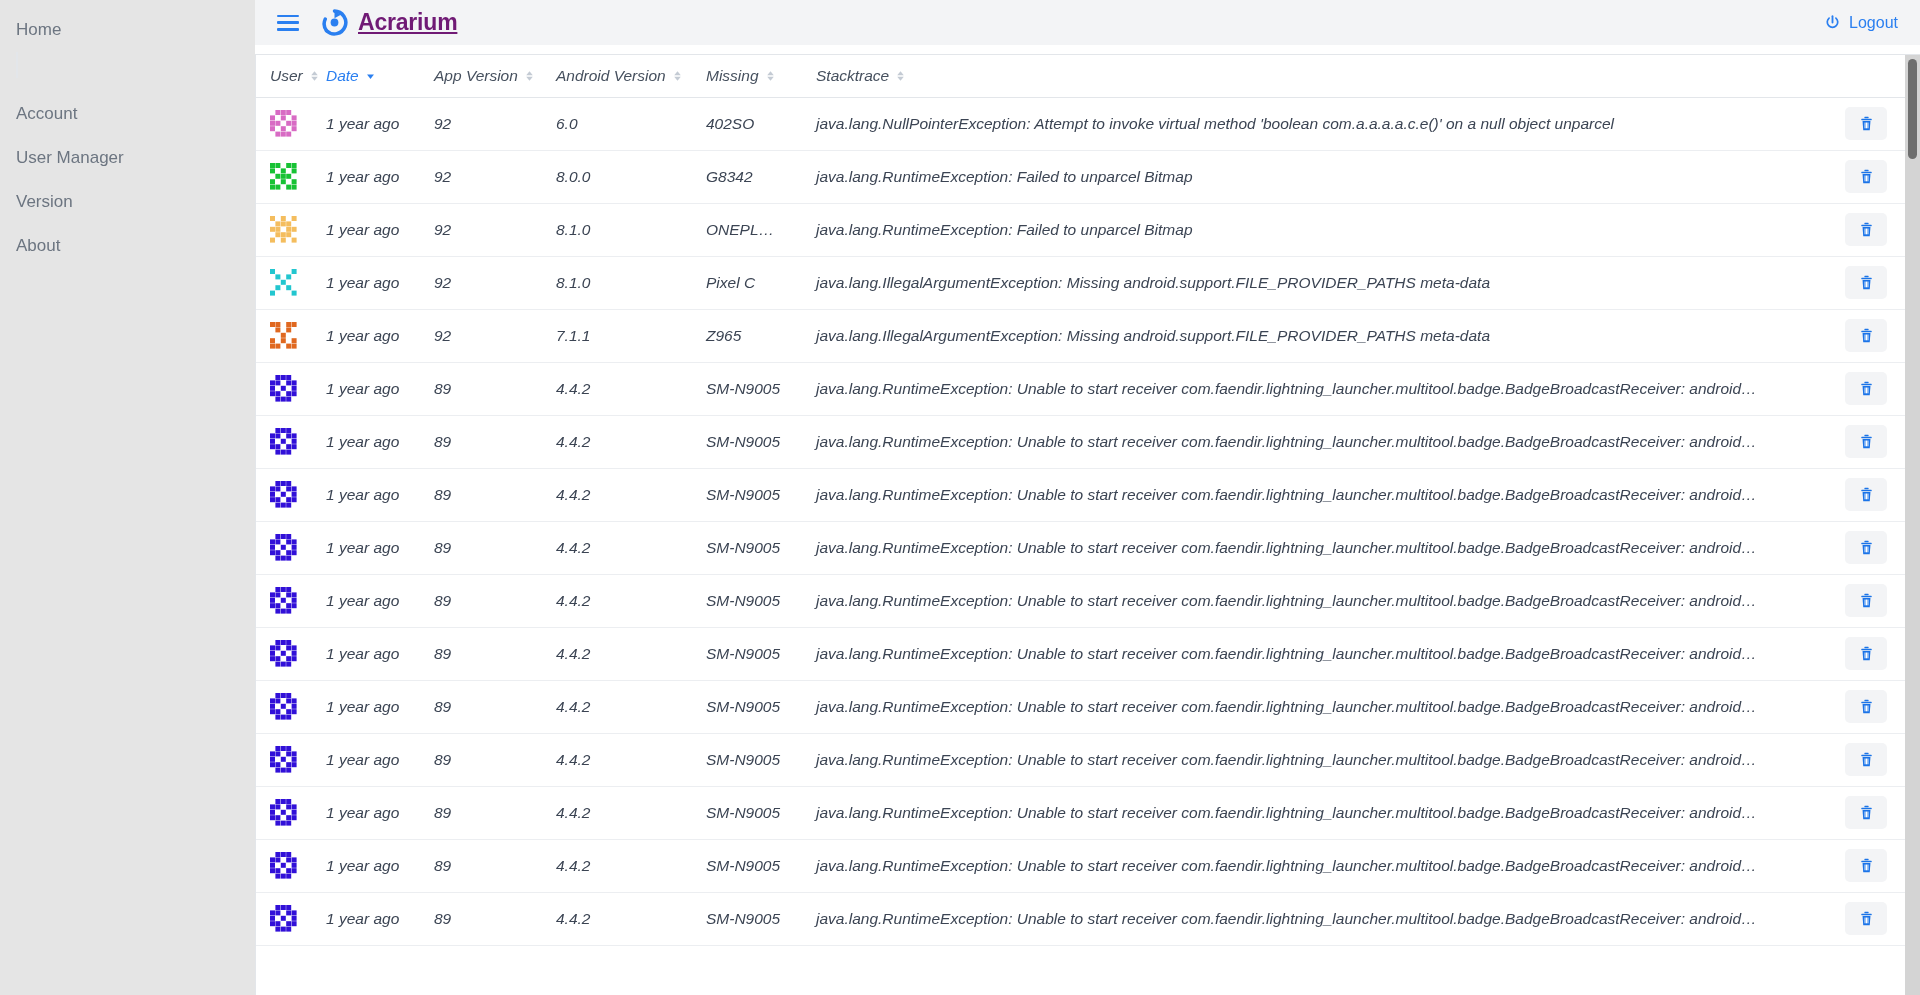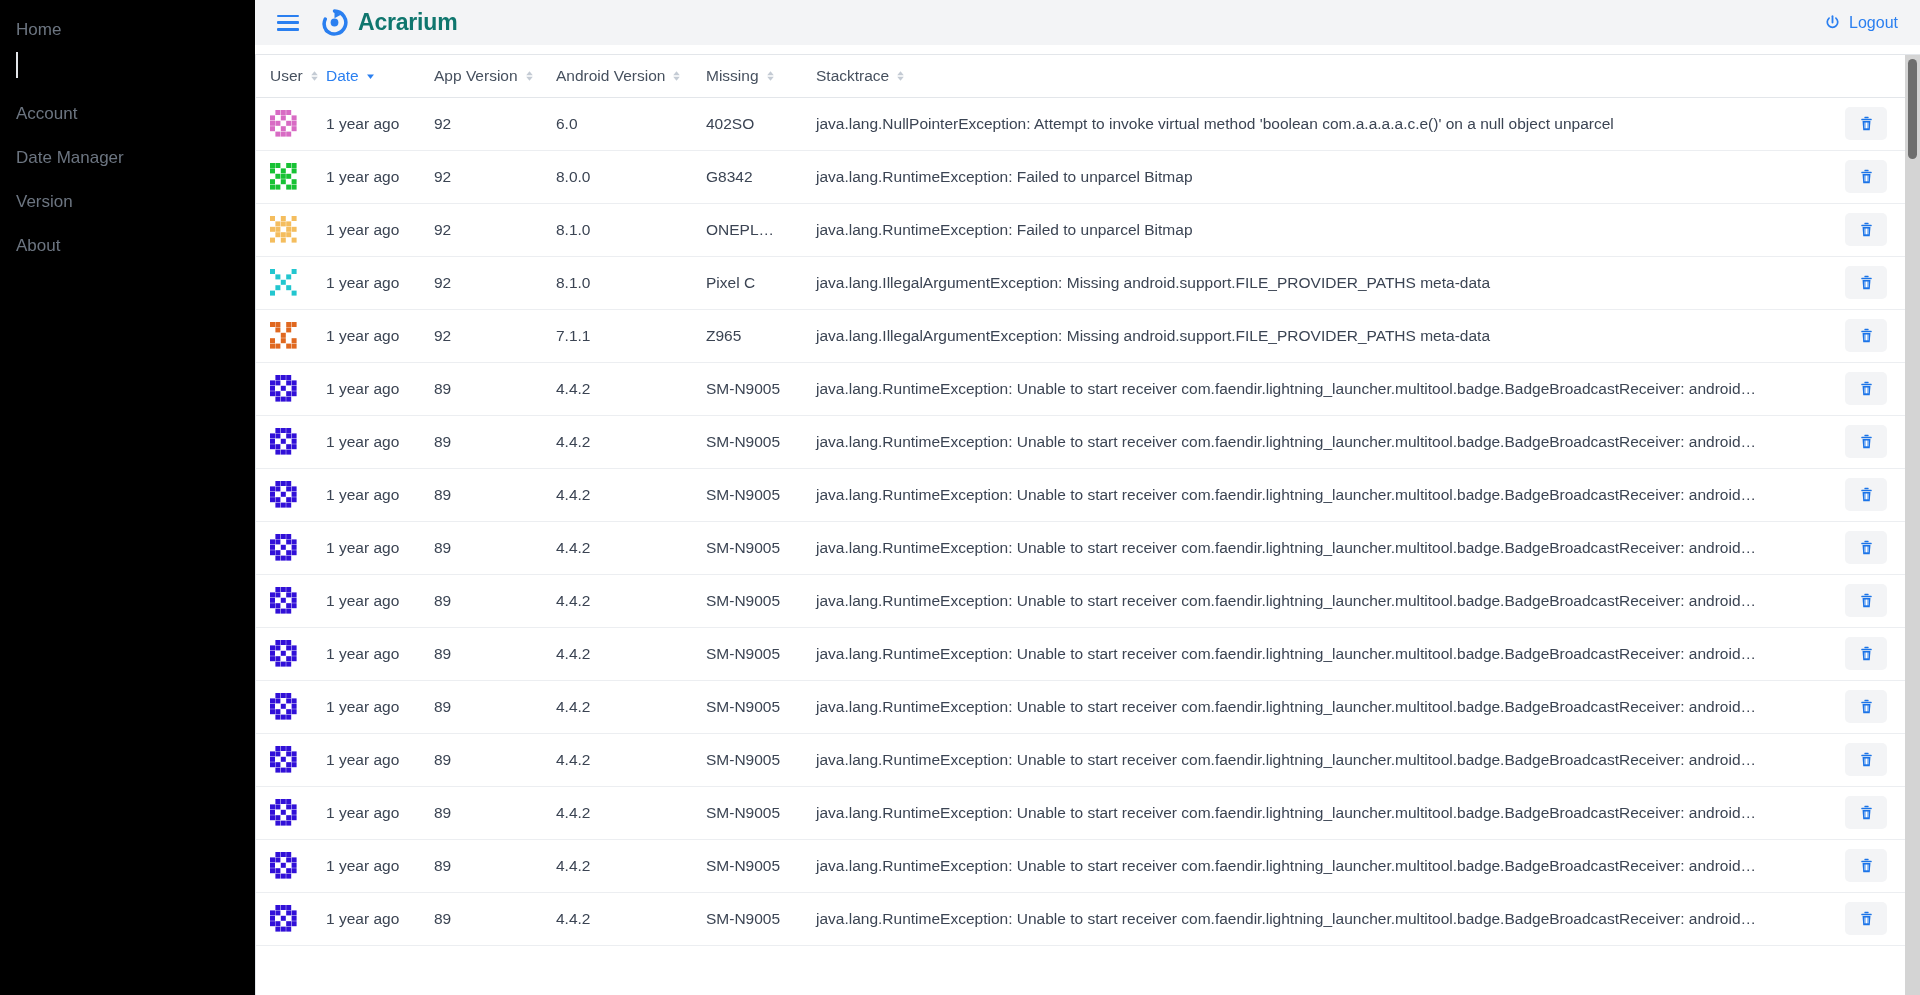--- a/index.html
+++ b/index.html
@@ -7,21 +7,21 @@
     width: 1920px; height: 995px;
     font-family: "Liberation Sans", sans-serif;
     background: #ffffff;
     overflow: hidden;
   }
   .app { display: flex; width: 1920px; height: 995px; }
 
   
   .sidebar {
     width: 255px; min-width: 255px; height: 995px;
-    background: #000000;
+    background: #e5e5e5;
     padding-top: 8px;
     position: relative;
   }
   .nav-item {
     display: block;
     font-size: 17px;
     color: #6c7581;
     padding: 11px 0 11px 16px;
     line-height: 22px;
     cursor: pointer;
@@ -81,22 +81,23 @@
   .hamburger {
     width: 22px; height: 16px;
     display: flex; flex-direction: column; justify-content: space-between;
     cursor: pointer;
     margin-right: 22px;
   }
   .hamburger span { display:block; height: 2.5px; background: #2a7ff0; border-radius: 1px; }
   .brand { display: flex; align-items: center; gap: 10px; }
   .brand-logo { width: 27px; height: 27px; display:block; }
   .brand-name {
-    font-size: 23px; font-weight: bold; color: #0f766e;
+    font-size: 23px; font-weight: bold; color: #701a75;
     letter-spacing: -0.2px;
+    text-decoration: underline;
   }
   .logout {
     position: absolute; right: 22px; top: 50%; transform: translateY(-50%);
     display: flex; align-items: center; gap: 8px;
     color: #2a7ff0; font-size: 16px; cursor: pointer;
   }
   .power-icon { width: 17px; height: 17px; display:block; }
 
   
   .tabbar {
@@ -194,35 +195,35 @@
     width: 15px;
     background: #d4d4d4;
   }
   .scroll-thumb {
     position: absolute;
     top: 4px; left: 3px;
     width: 9px; height: 100px;
     background: #6e6e6e;
     border-radius: 5px;
   }
-  .table-scroll { overflow: hidden; flex: 1; min-height: 0; margin-right: 15px; }
+  .table-scroll { overflow: hidden; flex: 1; min-height: 0; margin-right: 15px; font-style: italic; }
 </style>
 </head>
 <body>
 
 <div class="app">
 
   <nav class="sidebar" id="sidebar">
       <a class="nav-item">Home</a>
       <div class="nav-sub-wrap">
         <div style="height:26px"></div>
       </div>
       <div class="nav-gap"></div>
       <a class="nav-item">Account</a>
-      <a class="nav-item">Date Manager</a>
+      <a class="nav-item">User Manager</a>
       <a class="nav-item">Version</a>
       <a class="nav-item">About</a>
     </nav>
 
   <div class="main">
 
     <div class="topbar">
       <div class="hamburger">
         <span></span>
           <span></span>

